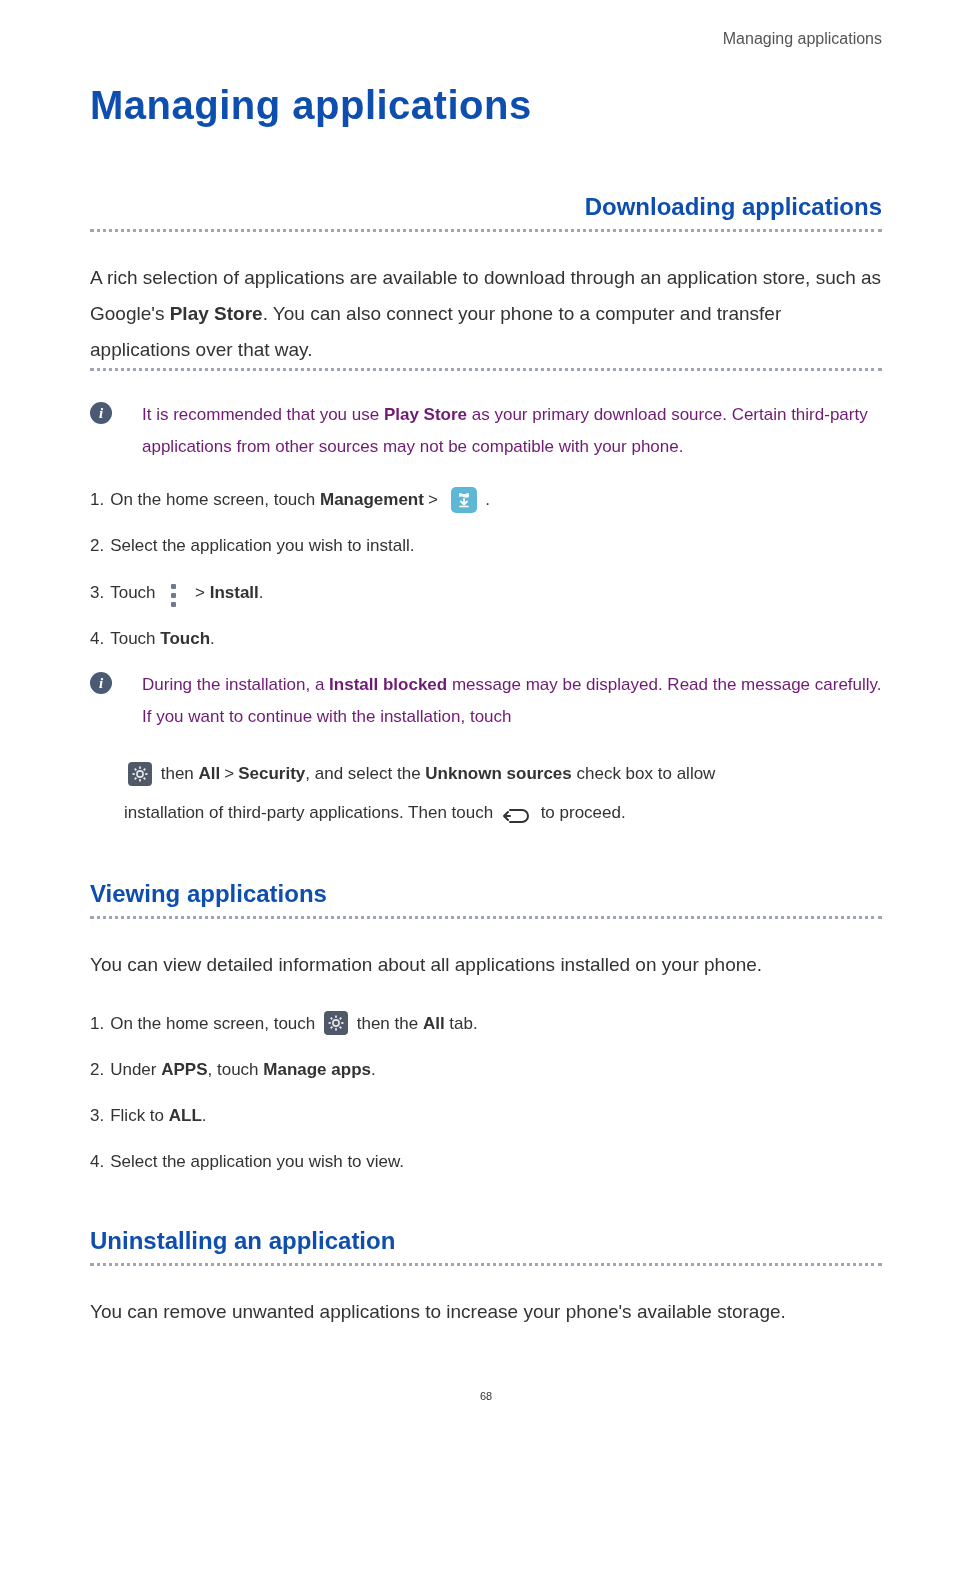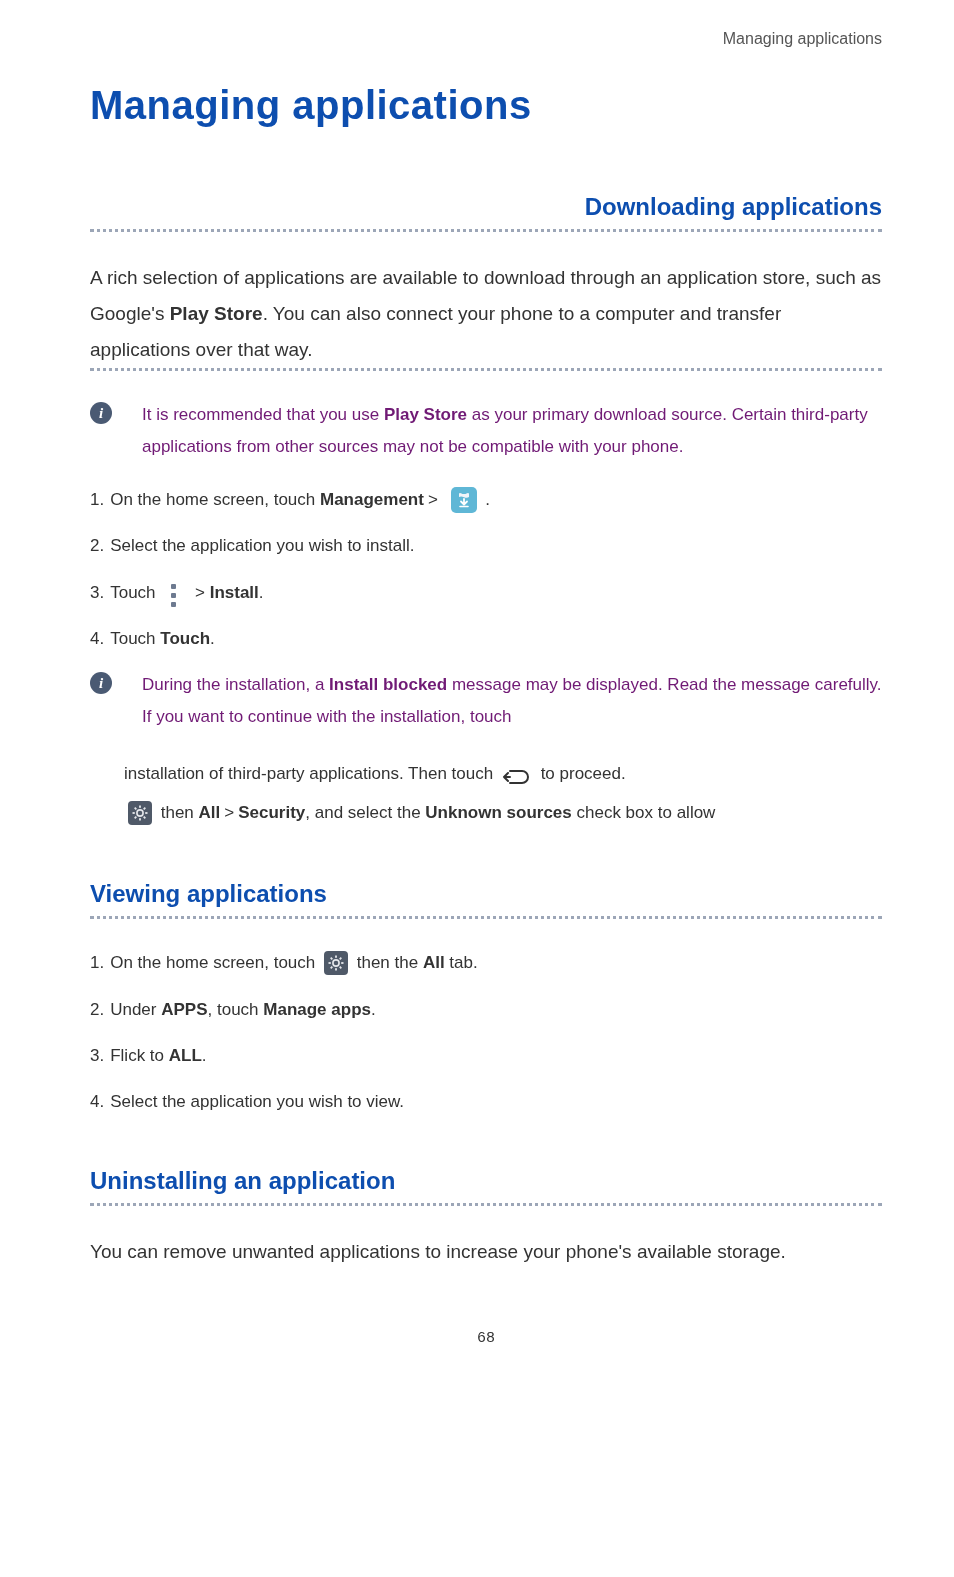--- a/index.html
+++ b/index.html
@@ -37,21 +37,21 @@
   }
   .overflow-dots span { width: 5px; height: 5px; background: #6d7a90; border-radius: 1px; }
   .settings-icon {
     width: 24px; height: 24px; border-radius: 4px; background: #4f5968;
     display: inline-flex; align-items: center; justify-content: center; vertical-align: middle; margin: 0 4px;
   }
   .back-icon { display: inline-flex; vertical-align: middle; margin: 0 4px; position: relative; top: 2px; }
   .gt { margin: 0 4px; }
   .indented-continue { margin-left: 34px; font-size: 17px; line-height: 2.3; color: #333; }
   .indented-continue .line { display: block; }
-  .page-number { text-align: center; font-size: 15px; color: #333; margin-top: 60px; font-family: Liberation Mono, monospace; }
+  .page-number { text-align: center; font-size: 11px; color: #333; margin-top: 60px; }
   b { font-weight: 700; }
 </style>
 </head>
 <body>
 
 <div class="page">
 
   <div class="running-header">Managing applications</div>
 
   <h1>Managing applications</h1>
@@ -114,53 +114,54 @@
 
   <div class="callout">
     <div class="info-icon">i</div>
     <div class="callout-text">
       <span>During the installation, a </span><b>Install blocked</b><span> message may be displayed. Read the message carefully. If you want to continue with the installation, touch</span>
     </div>
   </div>
 
   <div class="indented-continue">
     <span class="line">
+      <span class="inline-icon settings-icon">
+        <svg width="16" height="16" viewBox="0 0 16 16">
+          <circle cx="8" cy="8" r="3.1" fill="none" stroke="#e5e7eb" stroke-width="1.6"></circle>
+          <g fill="#e5e7eb">
+              <rect x="7.1" y="0.5" width="1.8" height="2.3"></rect>
+              <rect x="7.1" y="13.2" width="1.8" height="2.3"></rect>
+              <rect x="0.5" y="7.1" width="2.3" height="1.8"></rect>
+              <rect x="13.2" y="7.1" width="2.3" height="1.8"></rect>
+            </g>
+          <g fill="#e5e7eb" transform="rotate(45 8 8)">
+              <rect x="7.1" y="0.5" width="1.8" height="2.3"></rect>
+              <rect x="7.1" y="13.2" width="1.8" height="2.3"></rect>
+              <rect x="0.5" y="7.1" width="2.3" height="1.8"></rect>
+              <rect x="13.2" y="7.1" width="2.3" height="1.8"></rect>
+            </g>
+        </svg>
+      </span>
+      <span> then </span><b>All</b><span class="gt">&gt;</span><b>Security</b><span>, and select the </span><b>Unknown sources</b><span> check box to allow</span>
+    </span>
+    <span class="line">
       <span>installation of third-party applications. Then touch </span>
       <span class="back-icon">
         <svg width="30" height="18" viewBox="0 0 30 18">
           <path d="M8 9 L2 9 M2 9 L6 5 M2 9 L6 13" stroke="#333" stroke-width="2" fill="none" stroke-linecap="round" stroke-linejoin="round"></path>
           <path d="M8 3 L20 3 A6 6 0 0 1 20 15 L8 15" stroke="#333" stroke-width="2" fill="none" stroke-linecap="round"></path>
         </svg>
       </span>
       <span> to proceed.</span>
     </span>
-    <span class="line">
-      <span class="inline-icon settings-icon">
-        <svg width="16" height="16" viewBox="0 0 16 16">
-          <circle cx="8" cy="8" r="3.1" fill="none" stroke="#e5e7eb" stroke-width="1.6"></circle>
-          <g fill="#e5e7eb">
-              <rect x="7.1" y="0.5" width="1.8" height="2.3"></rect>
-              <rect x="7.1" y="13.2" width="1.8" height="2.3"></rect>
-              <rect x="0.5" y="7.1" width="2.3" height="1.8"></rect>
-              <rect x="13.2" y="7.1" width="2.3" height="1.8"></rect>
-            </g>
-          <g fill="#e5e7eb" transform="rotate(45 8 8)">
-              <rect x="7.1" y="0.5" width="1.8" height="2.3"></rect>
-              <rect x="7.1" y="13.2" width="1.8" height="2.3"></rect>
-              <rect x="0.5" y="7.1" width="2.3" height="1.8"></rect>
-              <rect x="13.2" y="7.1" width="2.3" height="1.8"></rect>
-            </g>
-        </svg>
-      </span>
-      <span> then </span><b>All</b><span class="gt">&gt;</span><b>Security</b><span>, and select the </span><b>Unknown sources</b><span> check box to allow</span>
-    </span>
   </div>
 
   <h2>Viewing applications</h2>
   <hr class="dotted-rule">
+  <p class="body" style="margin-bottom:24px;">You can view detailed information about all applications installed on your phone.</p>
 
   <div class="ol-item">
     <span class="ol-num">1.</span>
     <span class="ol-text">
       <span>On the home screen, touch </span>
       <span class="inline-icon settings-icon">
         <svg width="16" height="16" viewBox="0 0 16 16">
           <circle cx="8" cy="8" r="3.1" fill="none" stroke="#e5e7eb" stroke-width="1.6"></circle>
           <g fill="#e5e7eb">
               <rect x="7.1" y="0.5" width="1.8" height="2.3"></rect>

